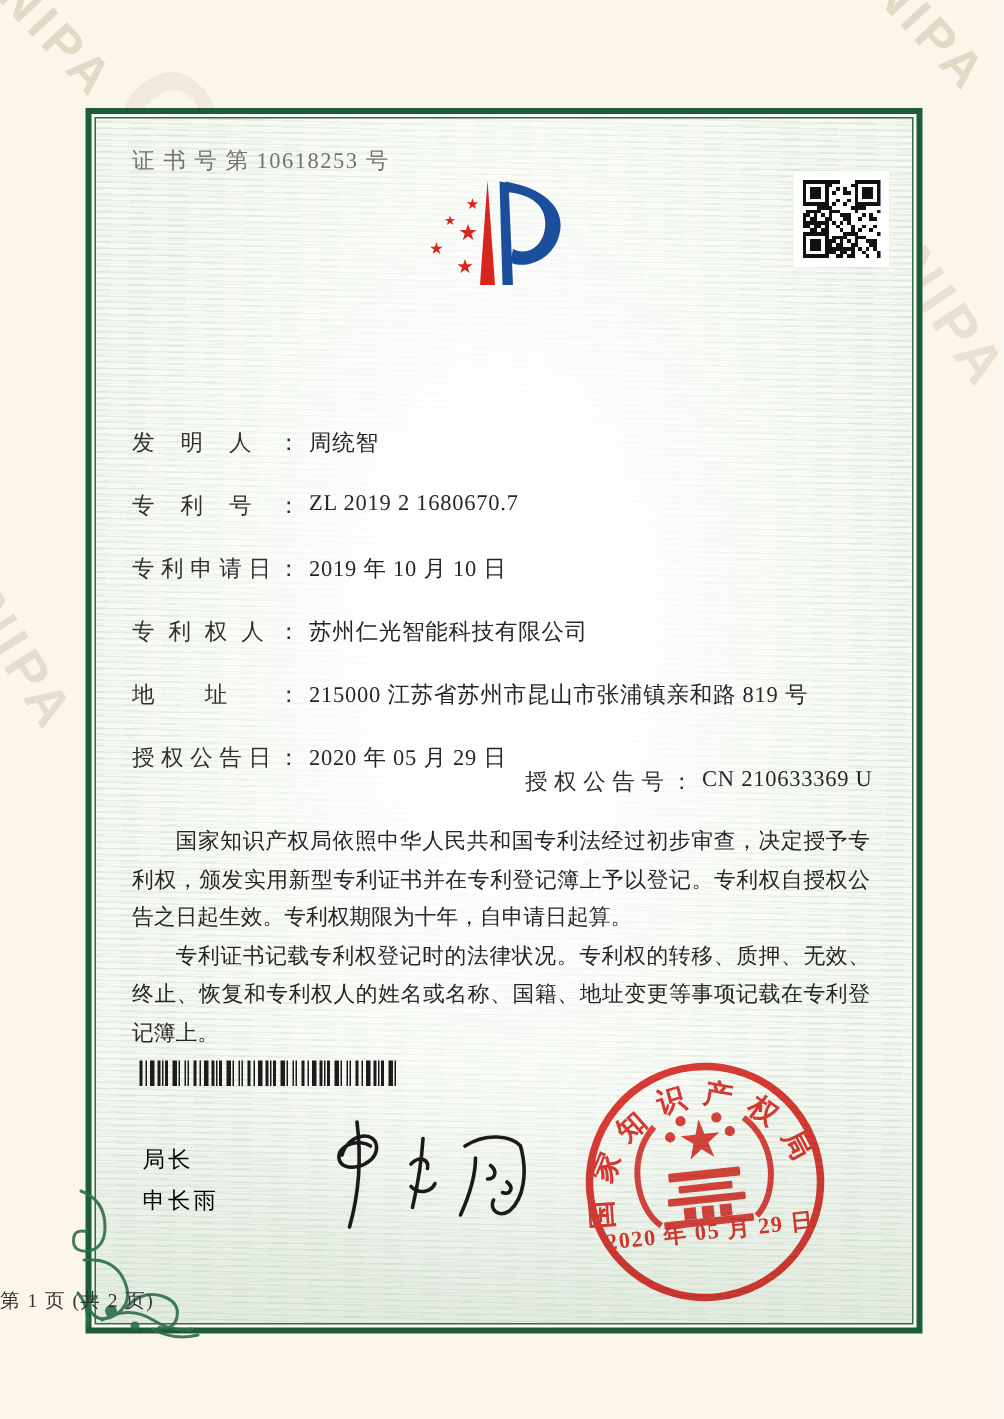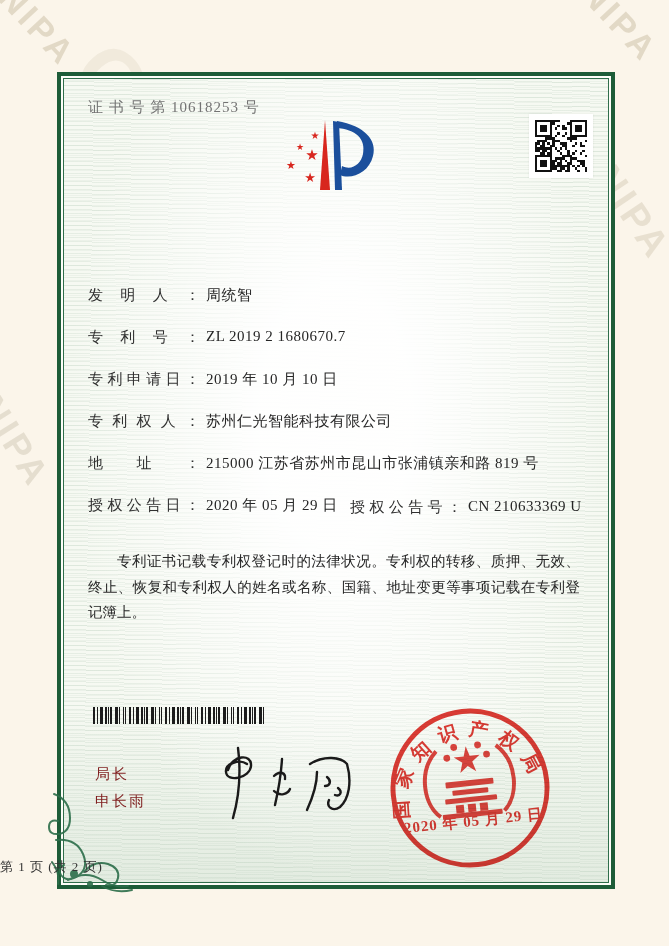--- a/index.html
+++ b/index.html
@@ -63,35 +63,35 @@
   }
   
   .fields{position:absolute;left:88px;top:286px;width:500px;font-size:15px;}
   .field-row{position:relative;height:25px;margin-bottom:17px;white-space:nowrap;}
   .field-label{
     display:inline-block;width:112px;
     text-align:justify;text-align-last:justify;
     vertical-align:top;color:#303030;
   }
   .field-value{margin-left:6px;letter-spacing:0.5px;color:#262626;}
-  .field-pair2{position:absolute;left:262px;top:2px;font-family:Liberation Serif, serif;}
+  .field-pair2{position:absolute;left:262px;top:16px;font-family:Liberation Serif, serif;}
   
   .body-text{
     position:absolute;left:88px;top:549px;width:492px;
     font-size:14.5px;line-height:25.5px;text-align:justify;
     color:#262626;
   }
   .body-text p{margin:0;text-indent:2em;}
   
   .barcode{position:absolute;left:93px;top:707px;width:174px;height:17px;}
   
   .sig-block{
     position:absolute;left:95px;top:760px;
     font-family:"Liberation Sans","DejaVu Sans",sans-serif;
-    font-size:15px;color:#7f1d1d;letter-spacing:2px;line-height:27px;
+    font-size:15px;color:#000000;letter-spacing:2px;line-height:27px;
   }
   .sig-script{position:absolute;left:198px;top:742px;}
   
   .seal{
     position:absolute;left:386px;top:704px;
     transform:rotate(-6deg);
     opacity:0.92;
     mix-blend-mode:multiply;
   }
   
@@ -312,20 +312,21 @@
     </div>
     <div class="field-row">
       <span class="field-label">授权公告日：</span><span class="field-value">2020 年 05 月 29 日</span>
       <span class="field-pair2">
         <span class="field-label">授权公告号：</span><span class="field-value">CN 210633369 U</span>
       </span>
     </div>
   </div>
 
   <div class="body-text">
+    <p>国家知识产权局依照中华人民共和国专利法经过初步审查，决定授予专利权，颁发实用新型专利证书并在专利登记簿上予以登记。专利权自授权公告之日起生效。专利权期限为十年，自申请日起算。</p>
     <p>专利证书记载专利权登记时的法律状况。专利权的转移、质押、无效、终止、恢复和专利权人的姓名或名称、国籍、地址变更等事项记载在专利登记簿上。</p>
   </div>
 
   <div class="barcode">
       <div style="position:absolute;left:0px;top:0;width:2px;height:17px;background:#1c1c1c"></div>
       <div style="position:absolute;left:4px;top:0;width:1px;height:17px;background:#1c1c1c"></div>
       <div style="position:absolute;left:7px;top:0;width:3px;height:17px;background:#1c1c1c"></div>
       <div style="position:absolute;left:12px;top:0;width:2px;height:17px;background:#1c1c1c"></div>
       <div style="position:absolute;left:15px;top:0;width:1px;height:17px;background:#1c1c1c"></div>
       <div style="position:absolute;left:17px;top:0;width:2px;height:17px;background:#1c1c1c"></div>

